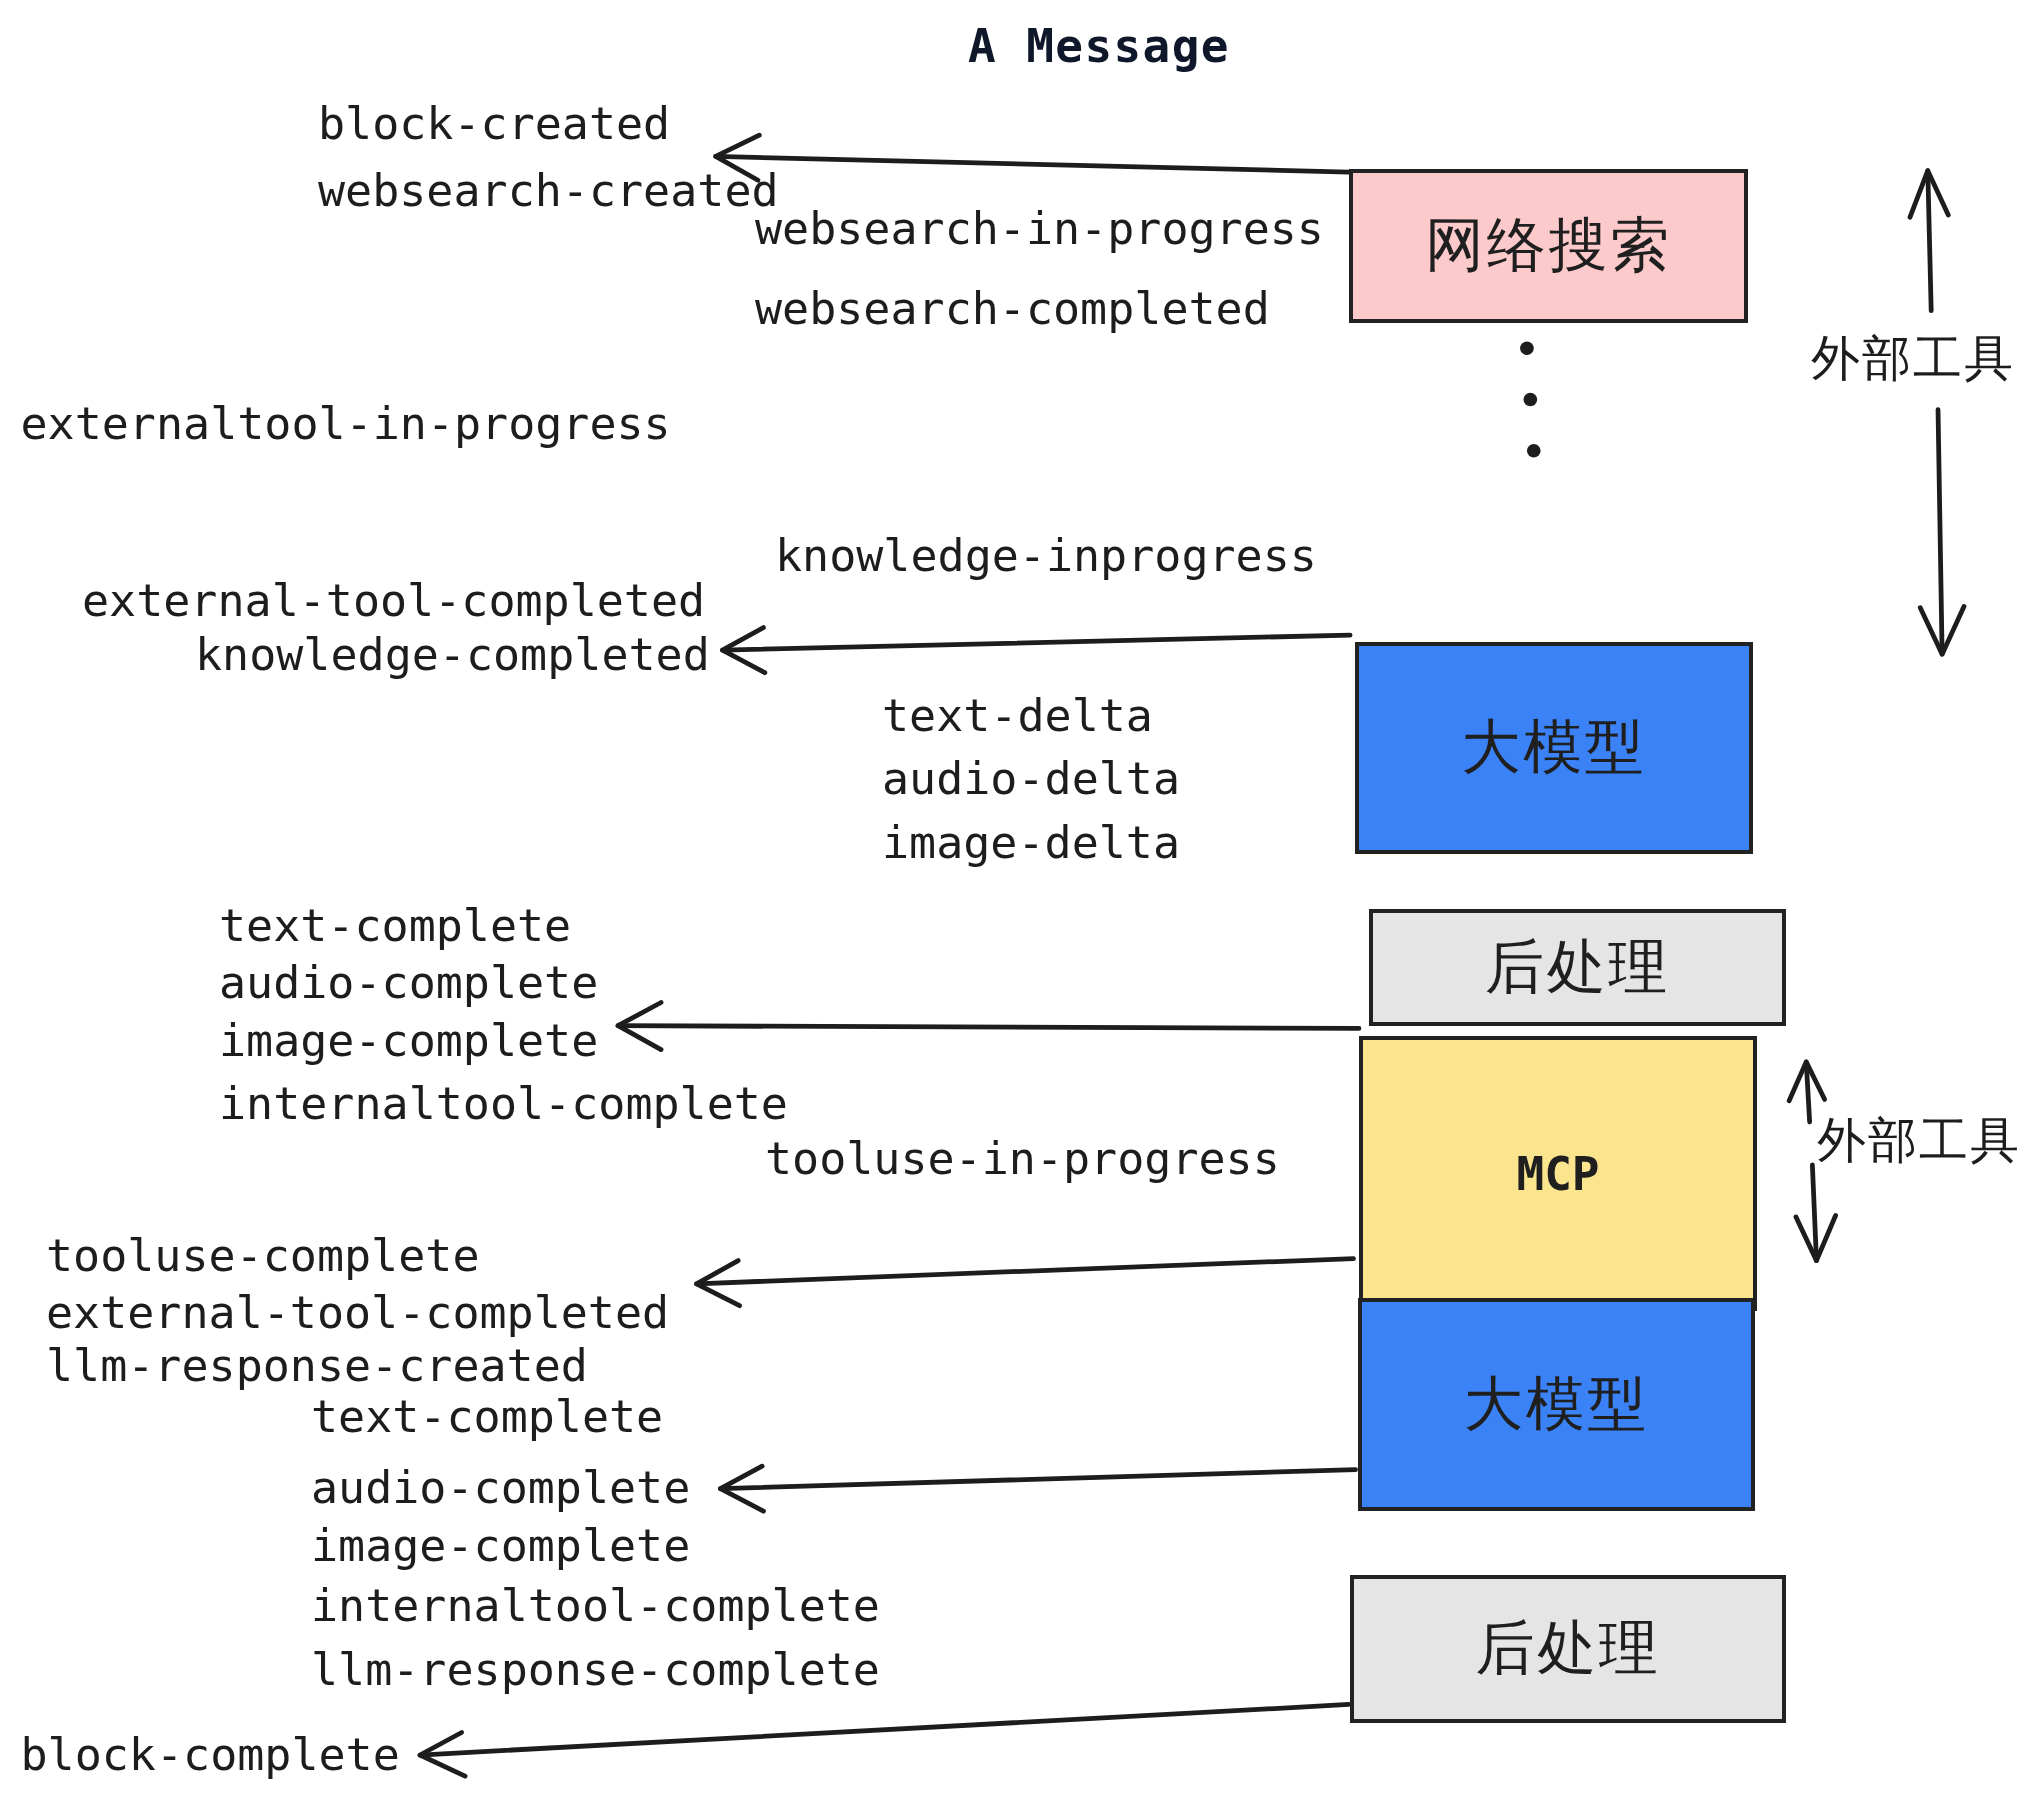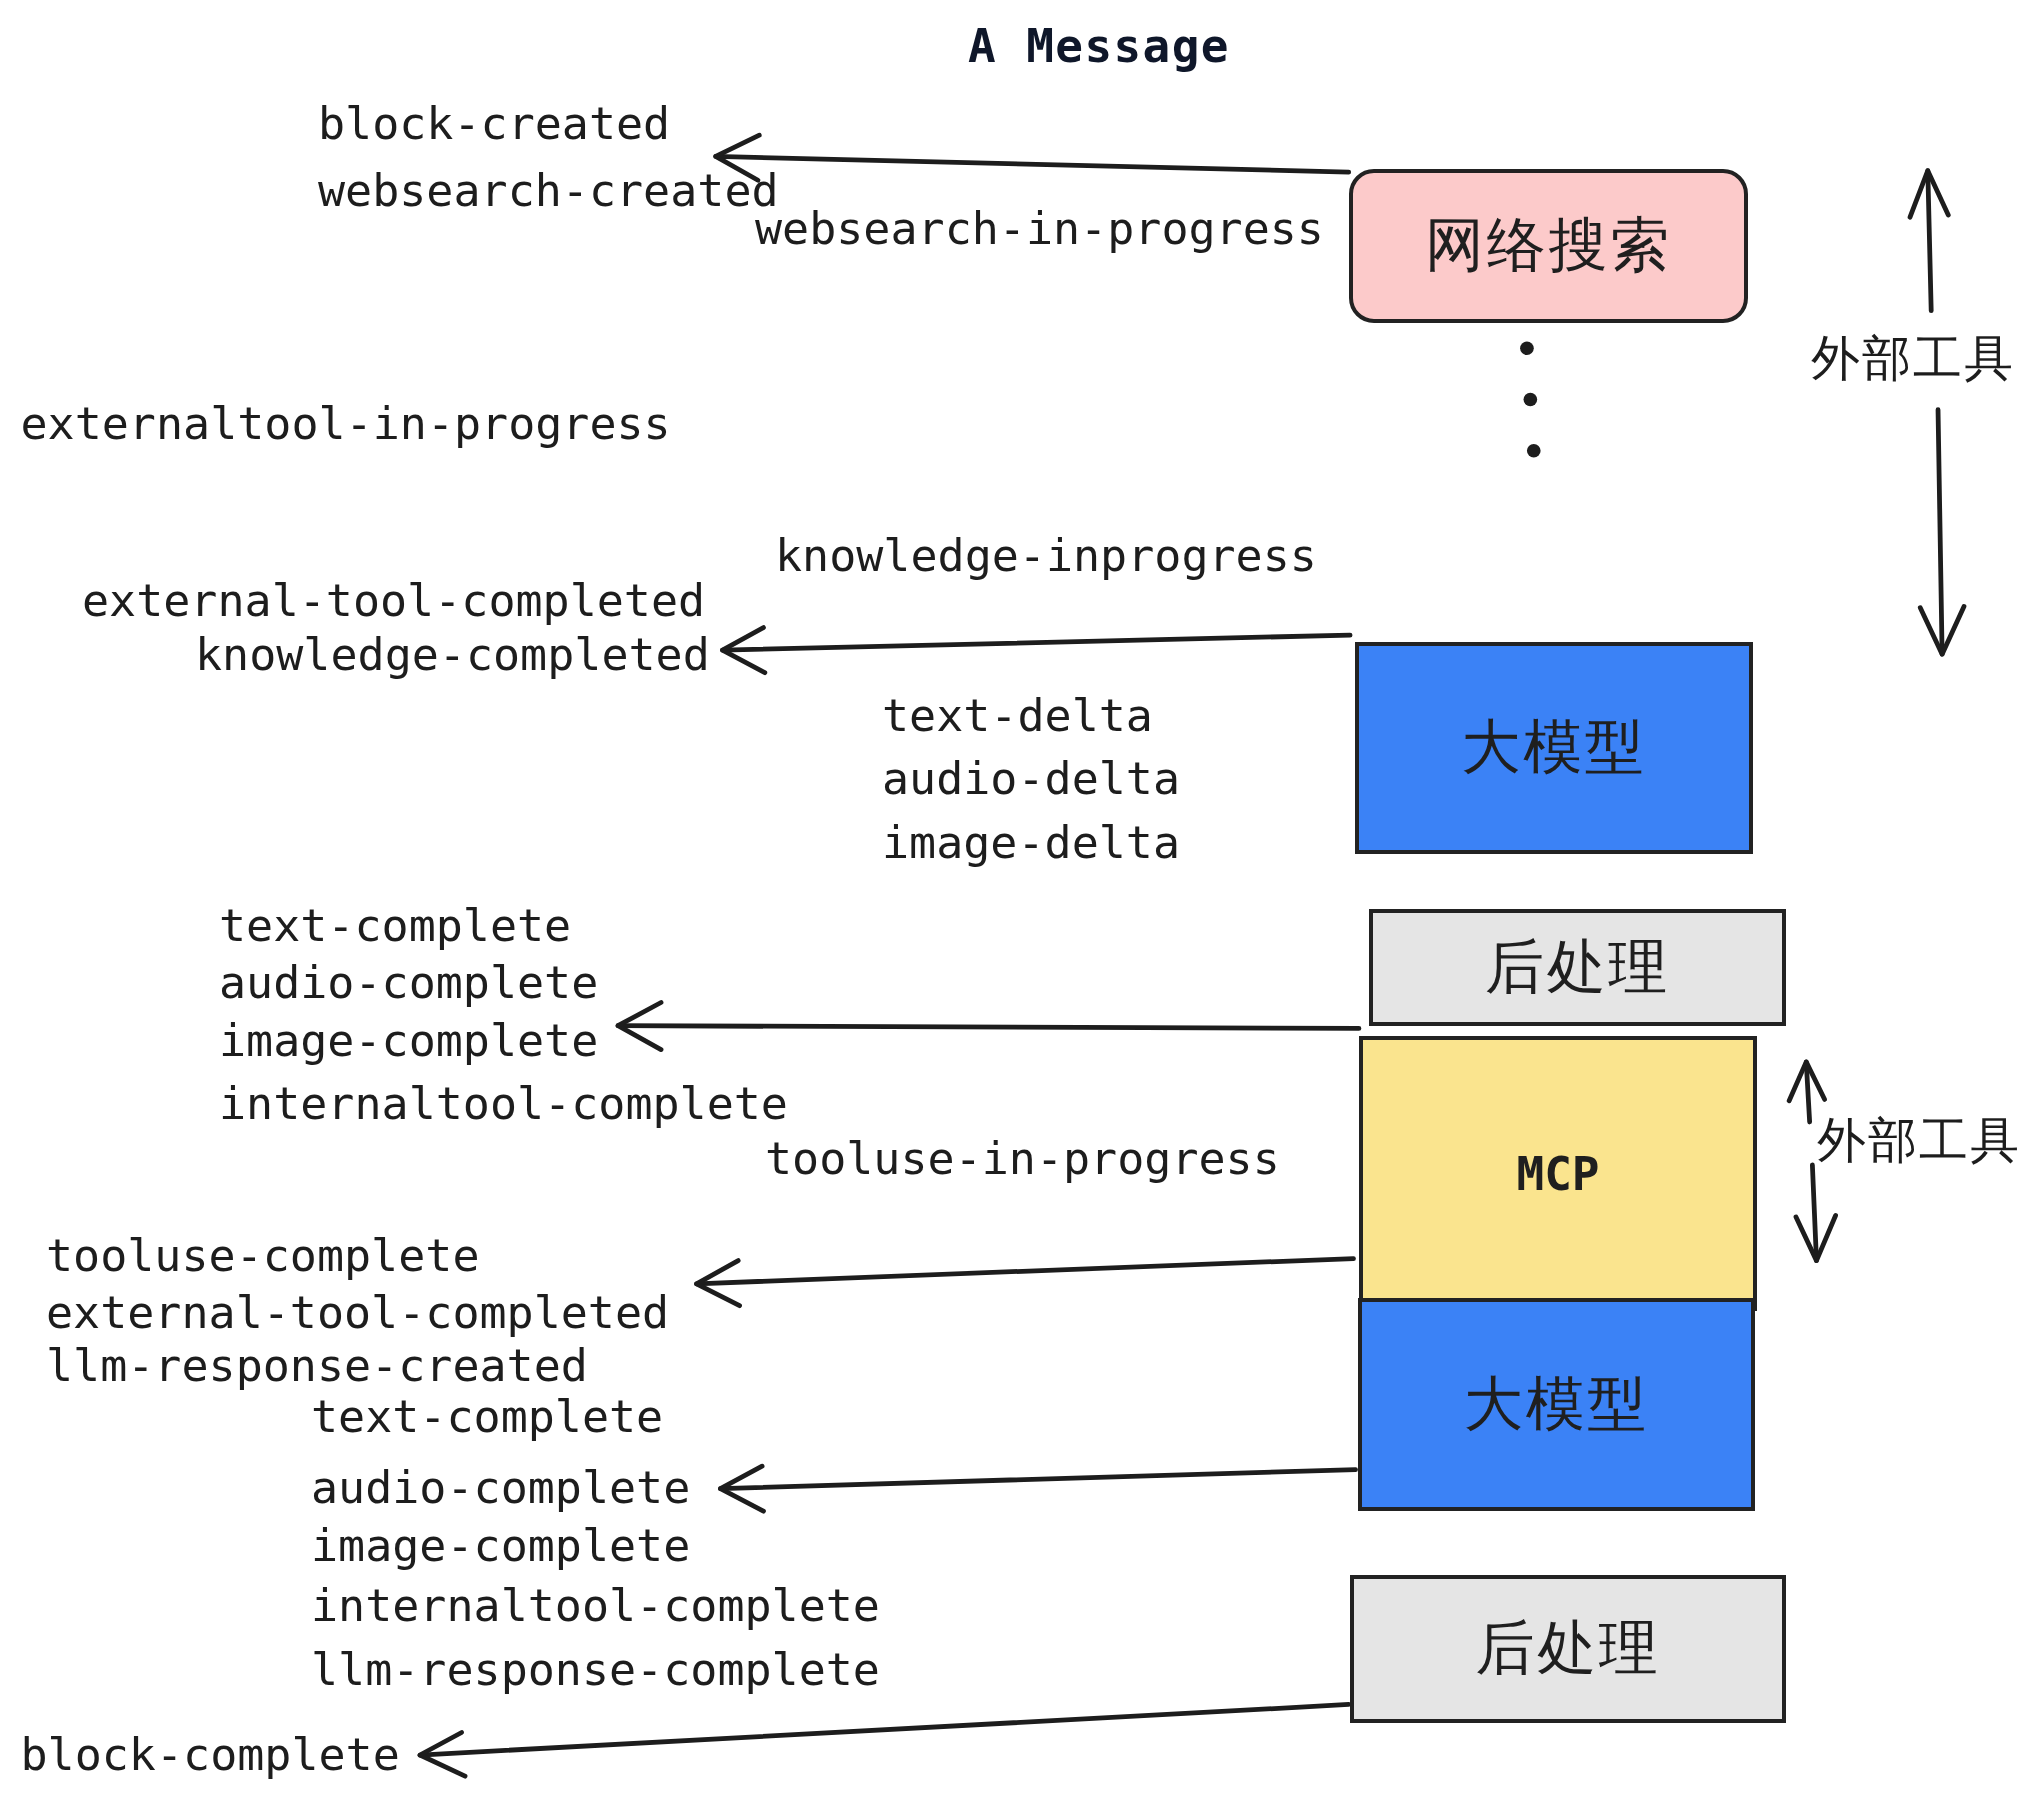--- a/index.html
+++ b/index.html
@@ -12,21 +12,21 @@
 
   .ev{position:absolute;font-size:45px;line-height:64px;color:#1d1d1d;
       white-space:nowrap;}
 
   .box{position:absolute;border:4.1px solid #222222;box-sizing:border-box;
        display:flex;align-items:center;justify-content:center;}
   .box .lbl{font-family:"DejaVu Sans","Liberation Sans",sans-serif;
             font-size:59px;color:#1f1f1f;letter-spacing:2.7px;white-space:nowrap;}
   .box .lbl.latin{font-family:"DejaVu Sans Mono","Liberation Mono",monospace;
                   font-size:46px;font-weight:bold;letter-spacing:0;}
-  .box.pink  {background:#FCCACA;border-radius:25px;}
+  .box.pink  {background:#FCCACA;}
   .box.green {background:#3b82f6;}
   .box.yellow{background:#FAE48E;}
   .box.white {background:#e5e5e5;margin-top:16px;}
 
   .side{position:absolute;font-family:Liberation Sans, sans-serif;
         font-size:49px;color:#1d1d1d;letter-spacing:2px;white-space:nowrap;}
 
   svg.overlay{position:absolute;left:0;top:0;width:2035px;height:1796px;}
   .stroke{fill:none;stroke:#1d1d1d;stroke-width:7px;stroke-linecap:round;
           stroke-linejoin:round;}
@@ -94,20 +94,21 @@
       <circle class="dotfill" cx="2241" cy="585" r="10"></circle>
       <circle class="dotfill" cx="2246" cy="660" r="10"></circle>
     </g>
   </svg>
 
   <div class="title">A Message</div>
 
   <div class="ev" style="left:318px;top:92px">block-created</div>
   <div class="ev" style="left:318px;top:159px">websearch-created</div>
   <div class="ev" style="left:755px;top:197px">websearch-in-progress</div>
+  <div class="ev" style="left:755px;top:277px">websearch-completed</div>
   <div class="ev" style="left:20.5px;top:392px">externaltool-in-progress</div>
   <div class="ev" style="left:775px;top:524px">knowledge-inprogress</div>
   <div class="ev" style="left:82px;top:569px">external-tool-completed</div>
   <div class="ev" style="left:195px;top:623px">knowledge-completed</div>
   <div class="ev" style="left:882px;top:684px">text-delta</div>
   <div class="ev" style="left:882px;top:747px">audio-delta</div>
   <div class="ev" style="left:882px;top:811px">image-delta</div>
   <div class="ev" style="left:219px;top:894px">text-complete</div>
   <div class="ev" style="left:219px;top:951px">audio-complete</div>
   <div class="ev" style="left:219px;top:1009px">image-complete</div>

